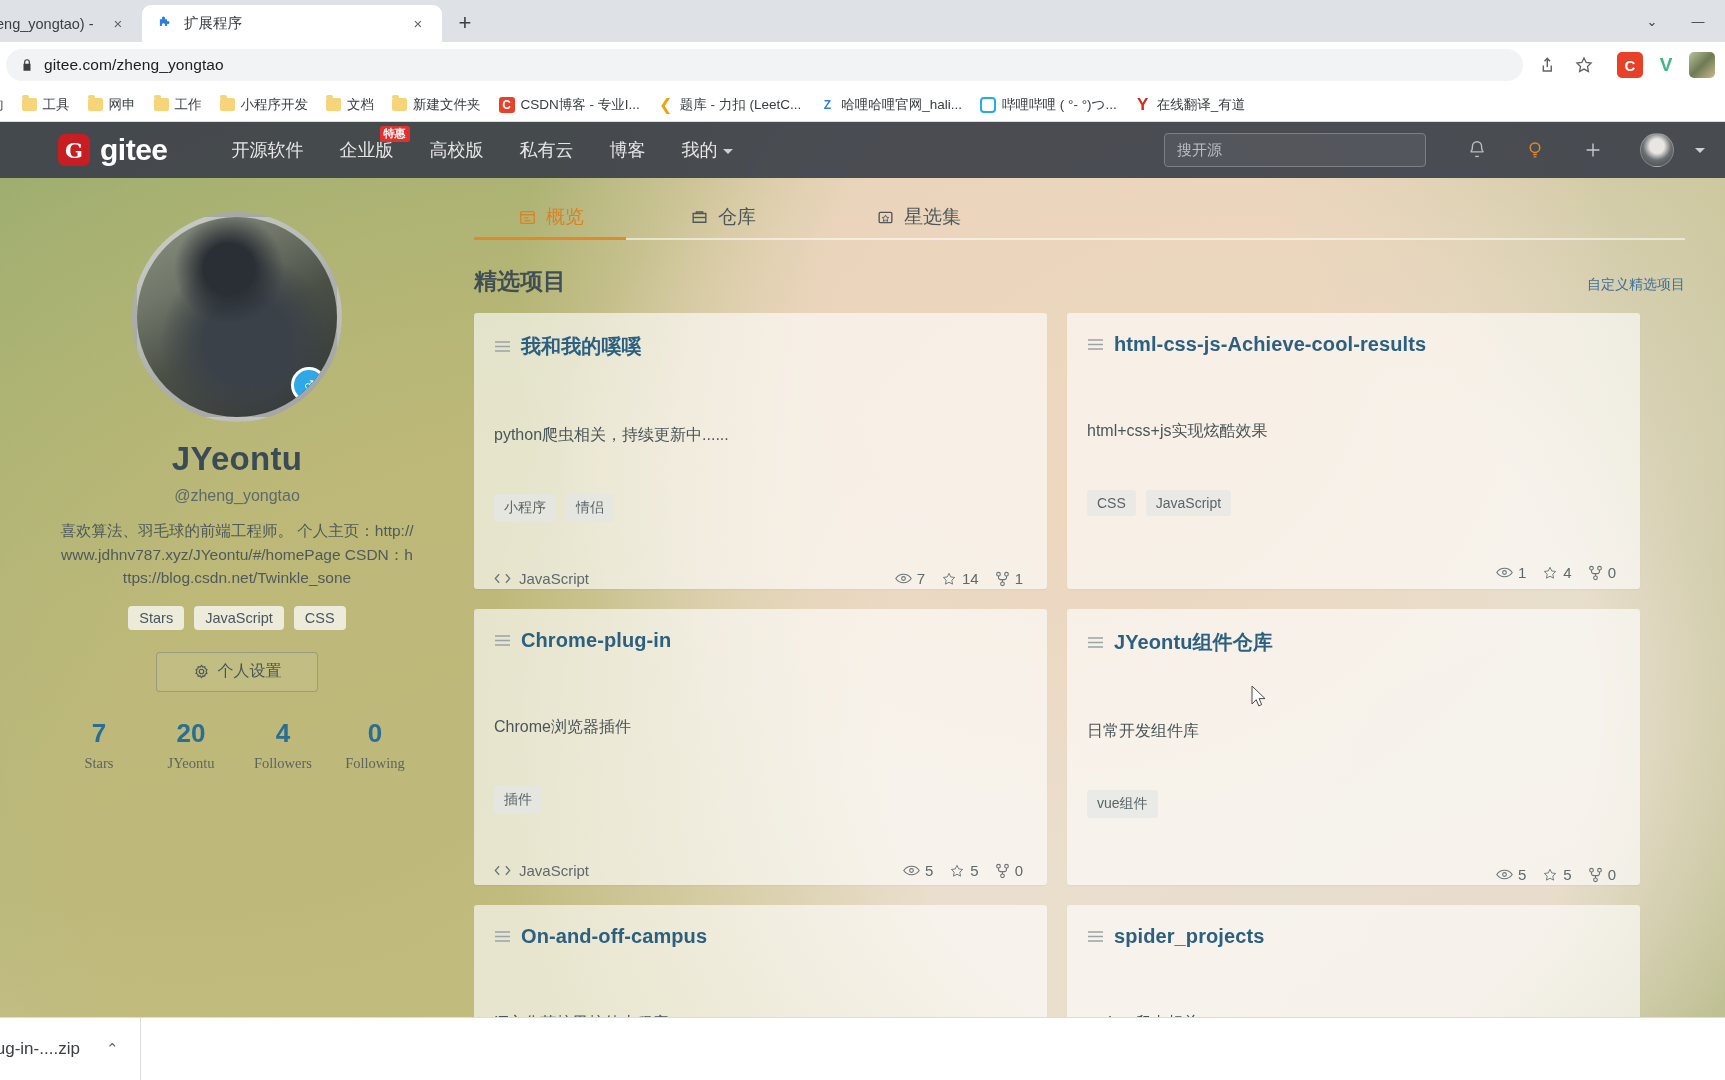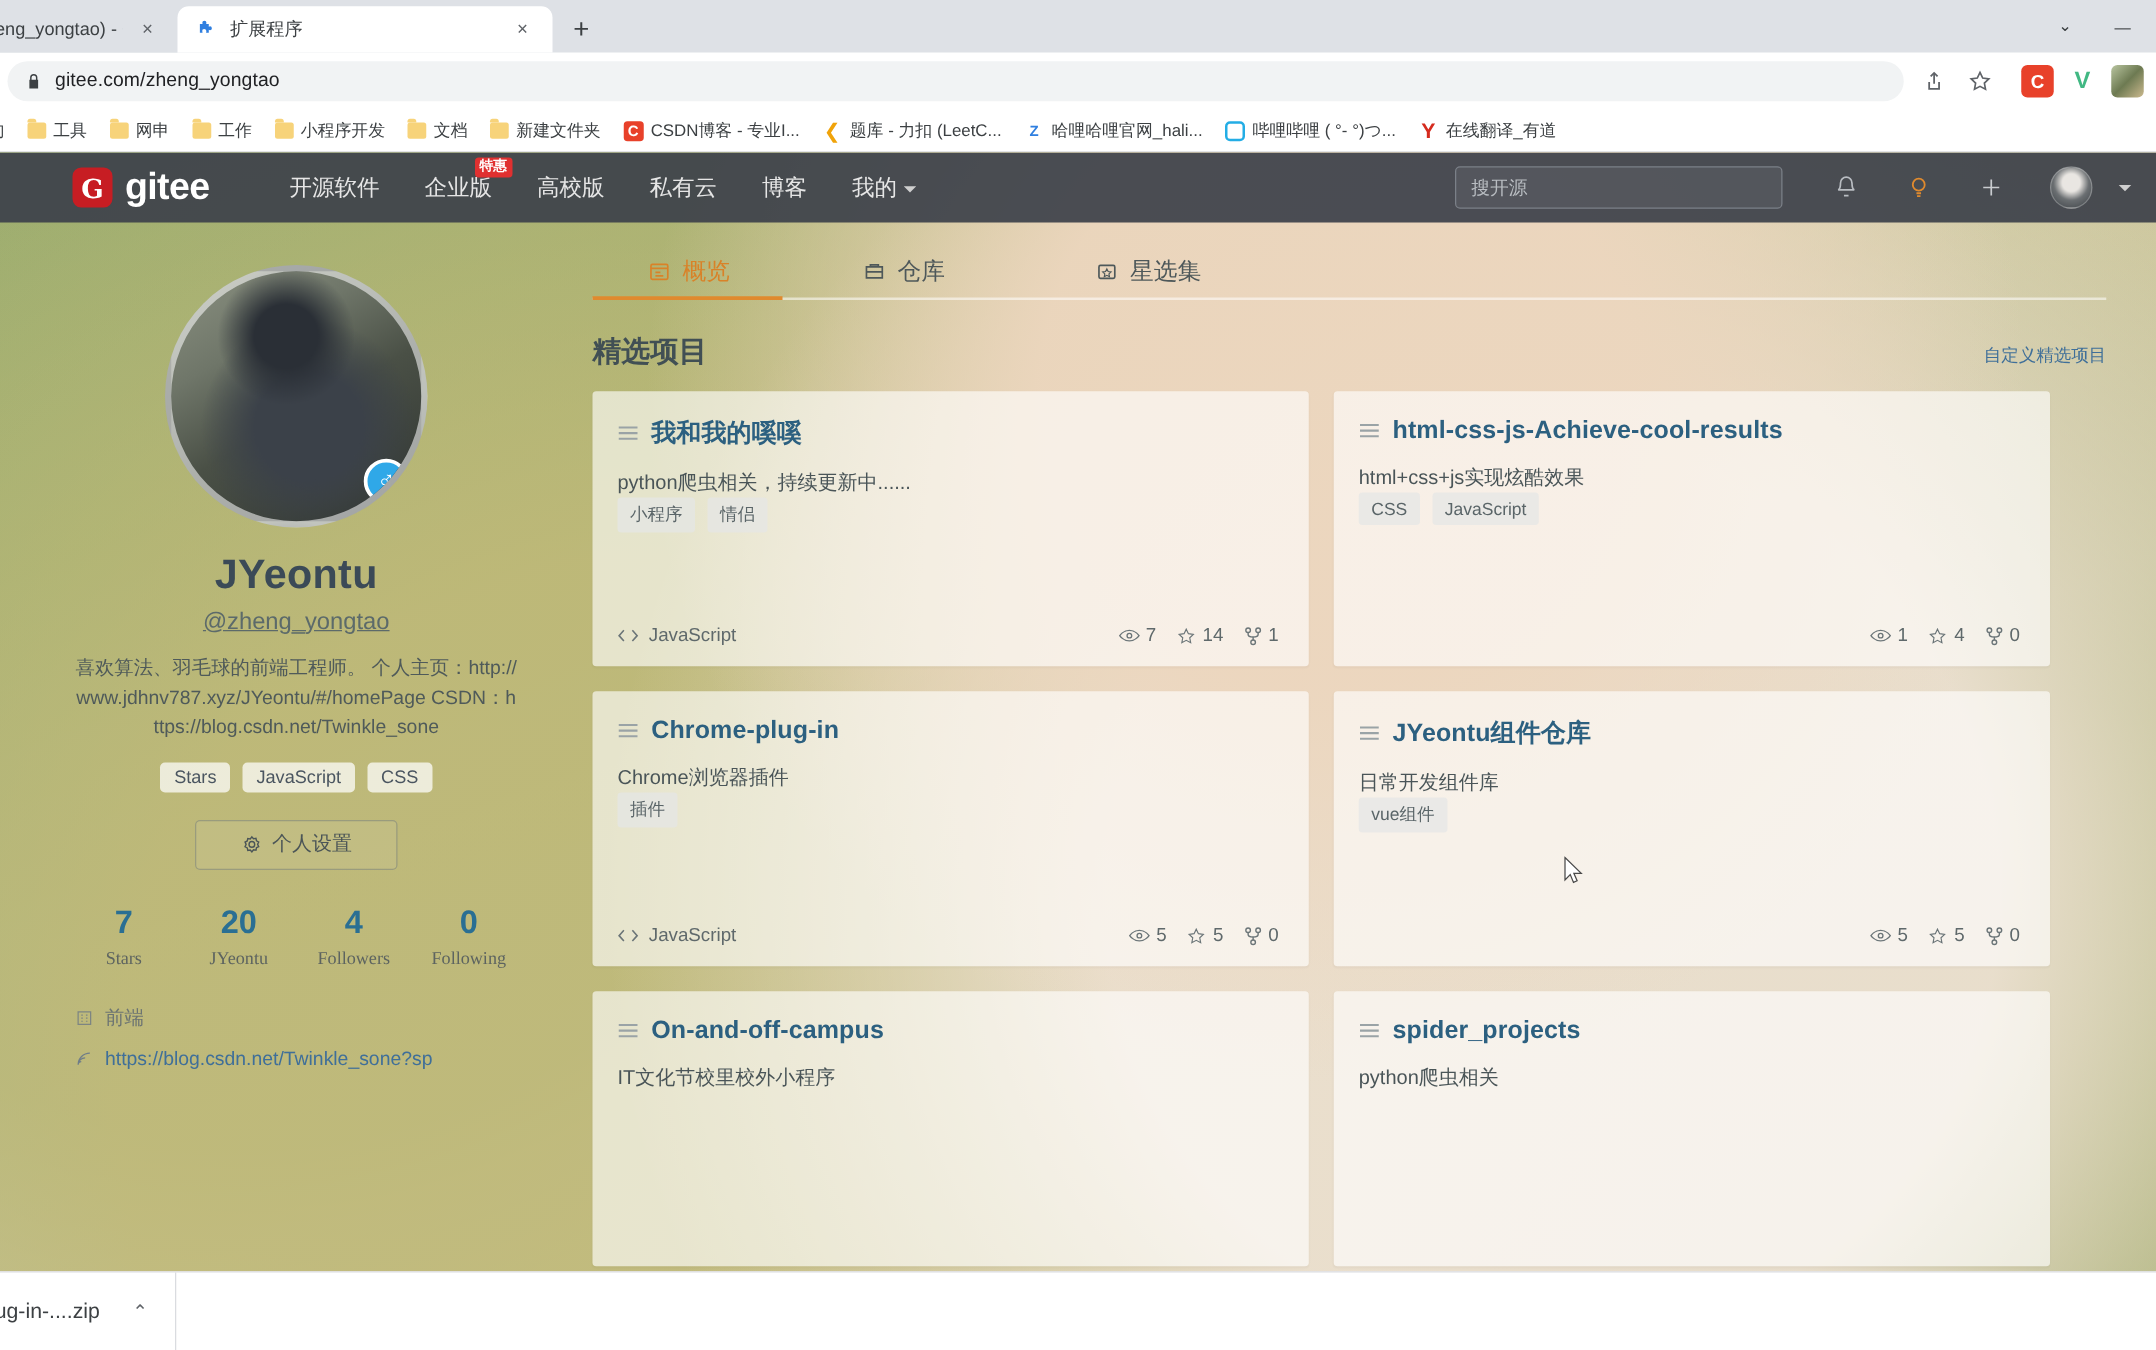--- a/index.html
+++ b/index.html
@@ -157,21 +157,21 @@
   .avatar-badge {
     position: absolute; right: 10px; bottom: 14px; width: 36px; height: 36px;
     background: #2fa8e8; border: 3px solid #fff; border-radius: 50%;
     color: #fff; font-size: 19px; display: flex; align-items: center;
     justify-content: center;
   }
   .pname {
     font-size: 33px; font-weight: bold; color: #3b4a57; margin-top: 18px;
     letter-spacing: .3px;
   }
-  .phandle { font-size: 19px; color: #5c6a6a; margin-top: 9px; text-decoration: underline; }
+  .phandle { font-size: 16px; color: #5c6a6a; margin-top: 9px; }
   .pbio {
     font-size: 15.5px; color: #4f5a5a; margin: 14px auto 0;
     width: 356px; line-height: 1.52; word-break: break-all;
   }
   .ptags { display: flex; gap: 10px; justify-content: center; margin-top: 16px; }
   .ptag {
     background: rgba(255,255,255,.72); border-radius: 4px; padding: 4px 11px;
     font-size: 14.5px; color: #4a5560;
   }
   .settings-btn {
@@ -213,24 +213,25 @@
     position: absolute; left: 0; bottom: 0; width: 152px; height: 3px;
     background: #e08a2e;
   }
   .sec-head {
     display: flex; align-items: baseline; padding: 26px 0 16px 0;
   }
   .sec-title { font-size: 23px; font-weight: bold; color: #414f54; }
   .sec-action { margin-left: auto; font-size: 14px; color: #3f6f99; }
   .cards { display: flex; flex-wrap: wrap; gap: 20px 20px; }
   .card {
-    width: 573px; height: 220px; background: rgba(255,255,255,.62);
+    width: 573px; height: 276px; background: rgba(255,255,255,.62);
     border-radius: 3px; padding: 20px 24px 16px 20px;
     display: flex; flex-direction: column; position: relative;
     box-shadow: 0 1px 2px rgba(0,0,0,.04);
+    gap: 48px;
   }
   .card-head { display: flex; align-items: center; gap: 10px; }
   .card-burger { width: 17px; height: 13px; flex: 0 0 auto; }
   .card-title { font-size: 20px; font-weight: bold; color: #2c6080; letter-spacing: .1px; }
   .card-desc { font-size: 16px; color: #4a5558; margin-top: 16px; line-height: 1.4; }
   .card-tags { display: flex; gap: 10px; }
   .card-tag {
     background: rgba(228,230,230,.72); border-radius: 3px; padding: 5px 10px;
     font-size: 14px; color: #5a6568;
   }
@@ -447,39 +448,20 @@
           </div>
           <div class="stat">
             <div class="stat-num">4</div>
             <div class="stat-lbl">Followers</div>
           </div>
           <div class="stat">
             <div class="stat-num">0</div>
             <div class="stat-lbl">Following</div>
           </div>
         </div>
-        <div class="meta-rows">
-          <div class="meta-row">
-            <span>
-              <svg width="15" height="15" viewBox="0 0 24 24" fill="none" stroke="#7d8582" stroke-width="1.6">
-                  <rect x="4" y="4" width="16" height="16"></rect>
-                  <path d="M8 8h2M14 8h2M8 12h2M14 12h2M8 16h2M14 16h2"></path>
-                </svg>
-            </span>
-            <span>前端</span>
-          </div>
-          <div class="meta-row link">
-            <span>
-              <svg width="15" height="15" viewBox="0 0 24 24" fill="none" stroke="#6f7d88" stroke-width="1.6">
-                  <path d="M4 19a15 15 0 0 1 15-15M4 19a9 9 0 0 1 9-9M4 19a4 4 0 0 1 4-4"></path>
-                </svg>
-            </span>
-            <span>https://blog.csdn.net/Twinkle_sone?sp</span>
-          </div>
-        </div>
       </div>
 
       <div class="main">
 
         <div class="tabs">
           <div class="ptab sel">
             <span>
               <svg width="19" height="19" viewBox="0 0 24 24" fill="none" stroke="#d98228" stroke-width="1.7">
                   <rect x="3.5" y="4.5" width="17" height="15" rx="1.5"></rect>
                   <path d="M3.5 8.5h17"></path>

